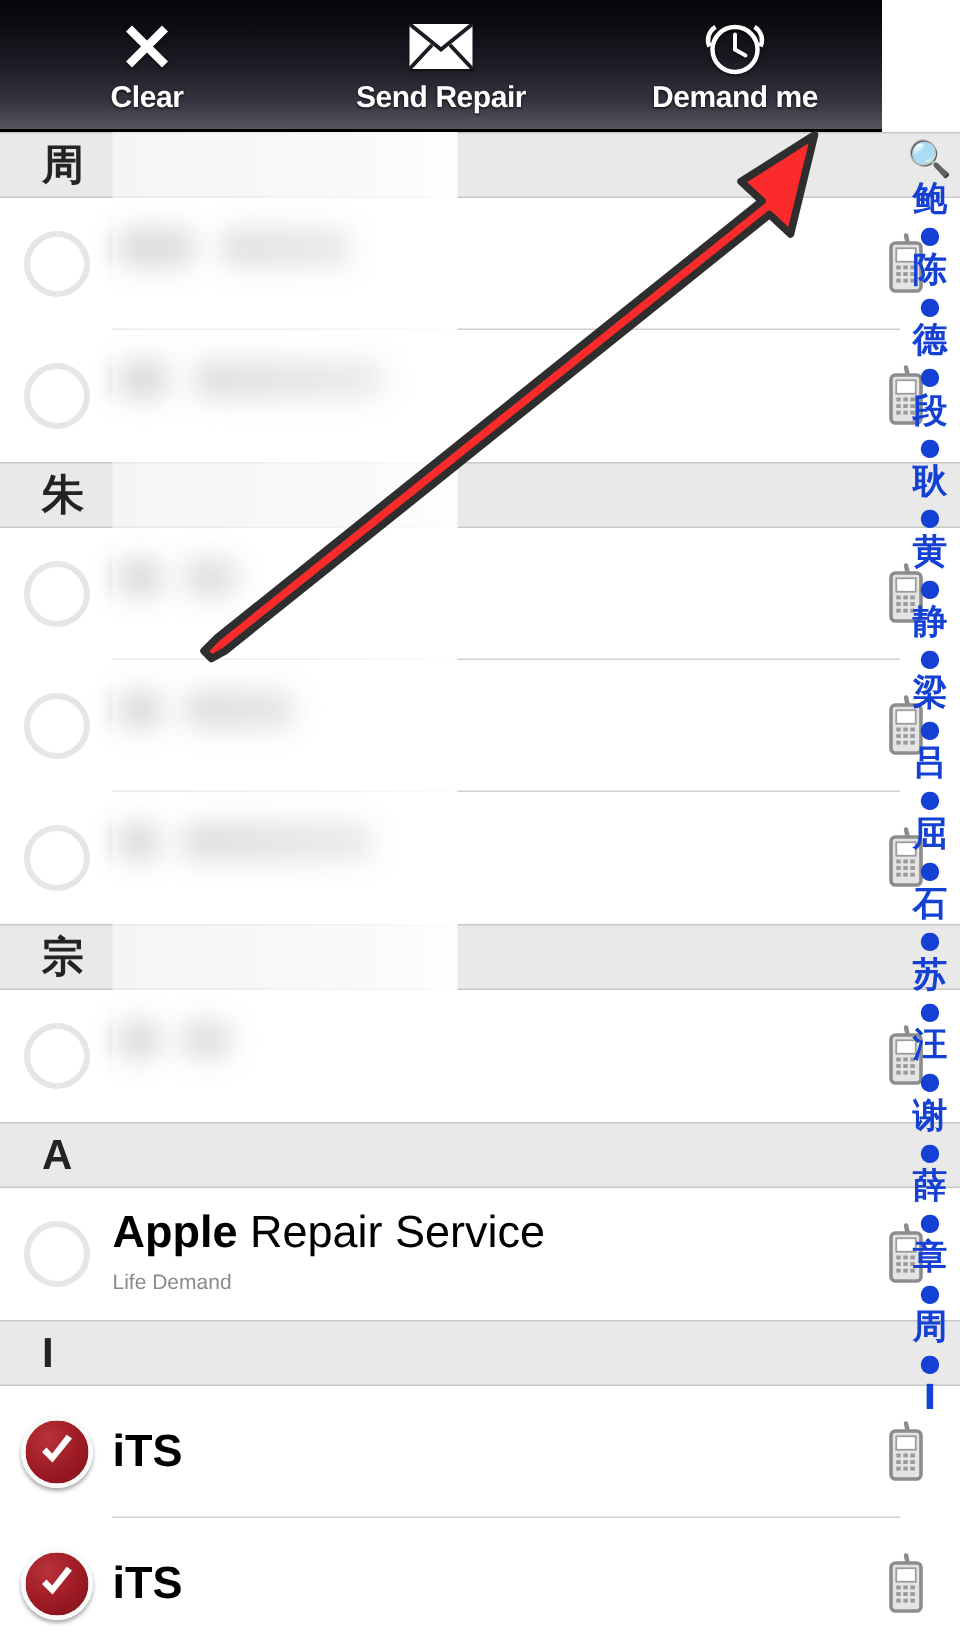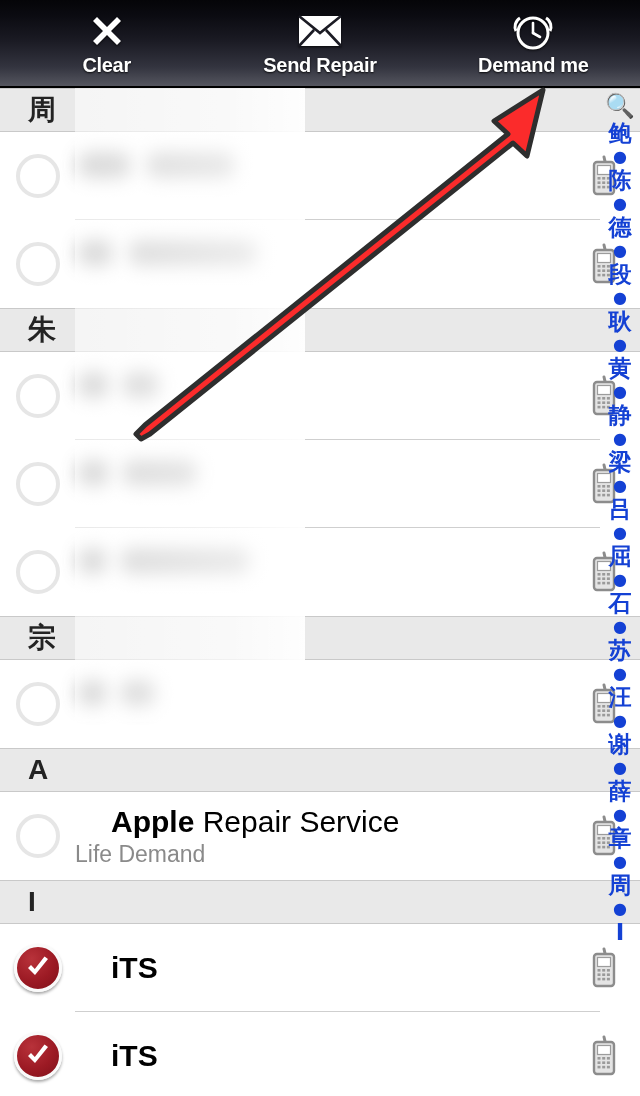--- a/index.html
+++ b/index.html
@@ -7,21 +7,21 @@
     width: 640px; height: 1096px;
     overflow: hidden;
     background: #ffffff;
     font-family: "Liberation Sans", "DejaVu Sans", sans-serif;
   }
   #app { position: relative; width: 640px; height: 1096px; overflow: hidden; }
 
   
   .toolbar {
     position: absolute; top: 0; left: 0;
-    width: 640px; height: 88px;
+    width: 588px; height: 88px;
     background: linear-gradient(to bottom, #050508 0%, #0b0b11 18%, #1b1b24 48%, #33343f 78%, #55565f 100%);
     display: flex; align-items: stretch;
     border-bottom: 2px solid #000;
     z-index: 5;
   }
   .tb-item {
     flex: 1 1 0;
     position: relative;
     display: flex; flex-direction: column;
     align-items: center; justify-content: flex-start;
@@ -91,23 +91,23 @@
     width: 48px; height: 48px; border-radius: 50%;
     background: radial-gradient(circle at 35% 28%, #b8323a 0%, #9c1a24 55%, #7e1019 100%);
     border: 3px solid #fafafa;
     box-shadow: 0 2px 3px rgba(0,0,0,.35);
     display: flex; align-items: center; justify-content: center;
     position: relative;
   }
   .circle-checked svg { display:block; }
 
   .rowtext { flex: 1 1 auto; min-width: 0; padding-right: 12px; }
-  .rowtitle { font-size: 30px; color: #000; line-height: 34px; white-space: nowrap; margin-left: 36px; }
+  .rowtitle { font-size: 30px; color: #000; line-height: 34px; white-space: nowrap; }
   .rowtitle .b { font-weight: bold; }
-  .rowsub { font-size: 23px; color: #8a8a8a; line-height: 26px; margin-top: 2px; }
+  .rowsub { font-size: 14px; color: #8a8a8a; line-height: 26px; margin-top: 2px; }
 
   .phone { width: 72px; flex: 0 0 72px; display:flex; align-items:center; justify-content:center; }
 
   
   .redact { position: relative; height: 60px; }
   .redact .bar {
     position: absolute;
     background: #9a9a9a;
     border-radius: 10px;
     filter: blur(9px);

